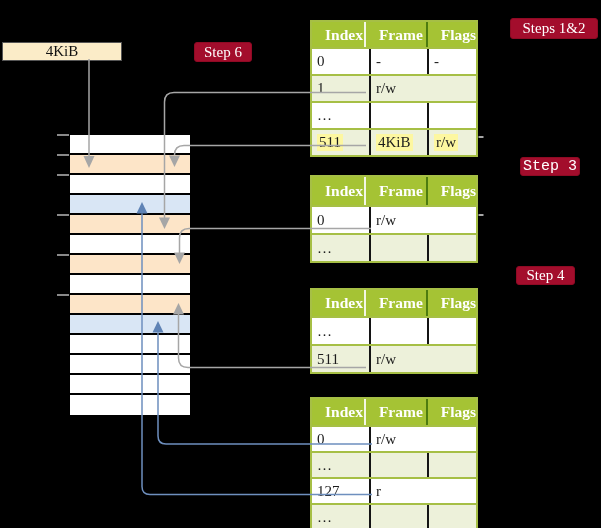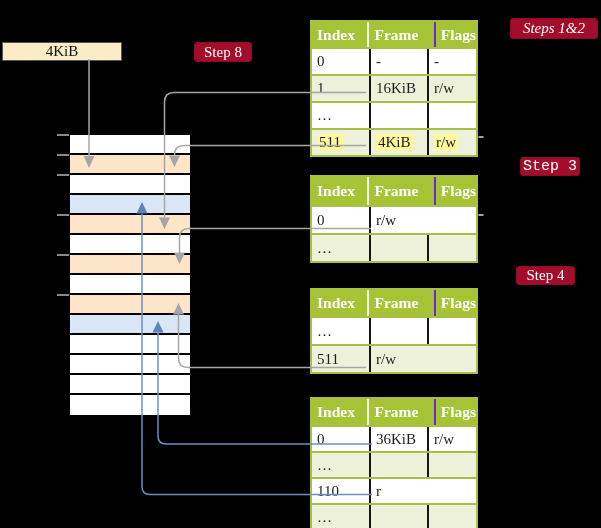--- a/index.html
+++ b/index.html
@@ -8,42 +8,42 @@
 
   
   .kib-box{position:absolute;left:2px;top:42px;width:118px;height:17px;background:#fbecc8;
            border:1px solid #555;display:flex;align-items:center;justify-content:center;
            font-size:15px;color:#111;}
 
   
   .badge{position:absolute;background:#a30d2c;border:1px solid #8f0a24;border-radius:3px;
          color:#fff;font-size:15px;display:flex;align-items:center;justify-content:center;}
   .badge.b0{left:194px;top:42px;width:56px;height:18px;}
-  .badge.b12{left:510px;top:18px;width:86px;height:19px;font-style:italic;}
+  .badge.b12{left:510px;top:18px;width:86px;height:19px;}
   .badge.b3{left:520px;top:157px;width:58px;height:17px;font-family:Liberation Mono, monospace;}
   .badge.b4{left:516px;top:266px;width:57px;height:17px;}
 
   
   .stack{position:absolute;left:70px;top:135px;width:120px;height:280px;}
   .mrow{height:20px;box-sizing:border-box;border-bottom:2px solid #000;}
   .mrow:last-child{border-bottom:none;}
   .mrow.white{background:#ffffff;}
   .mrow.peach{background:#fde5c8;}
   .mrow.blue{background:#d9e6f5;}
   .tick{position:absolute;left:57px;width:12px;height:2px;background:#8a8a8a;}
 
   
   .ptable{position:absolute;left:310px;width:168px;box-sizing:border-box;
           border:2px solid #a6bf45;background:#fff;}
   .thead{display:flex;background:#a5c334;}
-  .th{box-sizing:border-box;display:flex;align-items:center;padding-left:5px;
+  .th{box-sizing:border-box;display:flex;align-items:center;padding-left:13px;
       color:#fff;font-weight:bold;font-size:15.5px;}
   .th:nth-child(1){width:57px;}
   .th:nth-child(2){width:68px;border-left:2px solid #f3f6e4;}
-  .th:nth-child(3){flex:1;border-left:2px solid #6d28d9;}
+  .th:nth-child(3){flex:1;border-left:2px solid #4d7c0f;}
   .trow{display:flex;border-top:2px solid #a6bf45;box-sizing:border-box;}
   .trow.tint{background:#edf1da;}
   .td{box-sizing:border-box;display:flex;align-items:center;padding-left:5px;
       font-size:15px;color:#1c1c1c;}
   .td:nth-child(1){width:57px;}
   .td:nth-child(2){width:58px;border-left:2px solid #141414;}
   .td:nth-child(3){flex:1;border-left:2px solid #141414;}
   #t1{top:20px;}  #t1 .thead{height:25px;} #t1 .trow{height:27px;}
   #t2{top:175px;} #t2 .thead{height:28px;} #t2 .trow{height:28px;}
   #t3{top:288px;} #t3 .thead{height:26px;} #t3 .trow{height:28px;}
@@ -55,21 +55,21 @@
 </head>
 <body>
 
 <div class="canvas">
 
   <div class="kib-box">
     <span>4KiB</span>
   </div>
 
   <div class="badge b0">
-      <span>Step 8</span>
+      <span>Step 6</span>
     </div>
   <div class="badge b12">
       <span>Steps 1&amp;2</span>
     </div>
   <div class="badge b3">
       <span>Step 3</span>
     </div>
   <div class="badge b4">
       <span>Step 4</span>
     </div>
@@ -112,23 +112,20 @@
         </div>
       <div class="td">
           <span>-</span>
         </div>
     </div>
     <div class="trow tint">
       <div class="td">
           <span>1</span>
         </div>
       <div class="td">
-          <span>16KiB</span>
-        </div>
-      <div class="td">
           <span>r/w</span>
         </div>
     </div>
     <div class="trow">
       <div class="td">
           <span>…</span>
         </div>
       <div class="td">
           <span></span>
         </div>
@@ -207,40 +204,37 @@
     <div class="thead">
       <div class="th">Index</div>
       <div class="th">Frame</div>
       <div class="th">Flags</div>
     </div>
     <div class="trow">
       <div class="td">
           <span>0</span>
         </div>
       <div class="td">
-          <span>36KiB</span>
-        </div>
-      <div class="td">
-          <span>r/w</span>
-        </div>
-    </div>
-    <div class="trow tint">
-      <div class="td">
-          <span>…</span>
-        </div>
-      <div class="td">
-          <span></span>
-        </div>
-      <div class="td">
-          <span></span>
-        </div>
-    </div>
-    <div class="trow">
-      <div class="td">
-          <span>110</span>
+          <span>r/w</span>
+        </div>
+    </div>
+    <div class="trow tint">
+      <div class="td">
+          <span>…</span>
+        </div>
+      <div class="td">
+          <span></span>
+        </div>
+      <div class="td">
+          <span></span>
+        </div>
+    </div>
+    <div class="trow">
+      <div class="td">
+          <span>127</span>
         </div>
       <div class="td">
           <span>r</span>
         </div>
     </div>
     <div class="trow tint">
       <div class="td">
           <span>…</span>
         </div>
       <div class="td">

